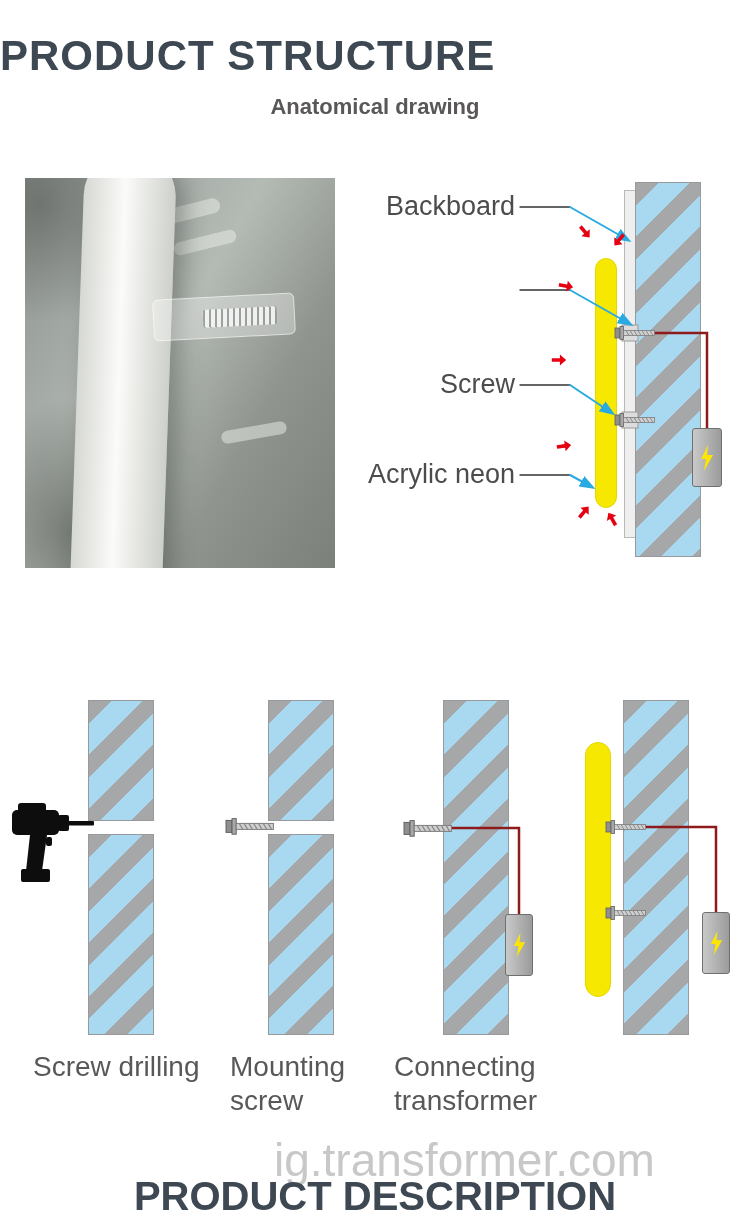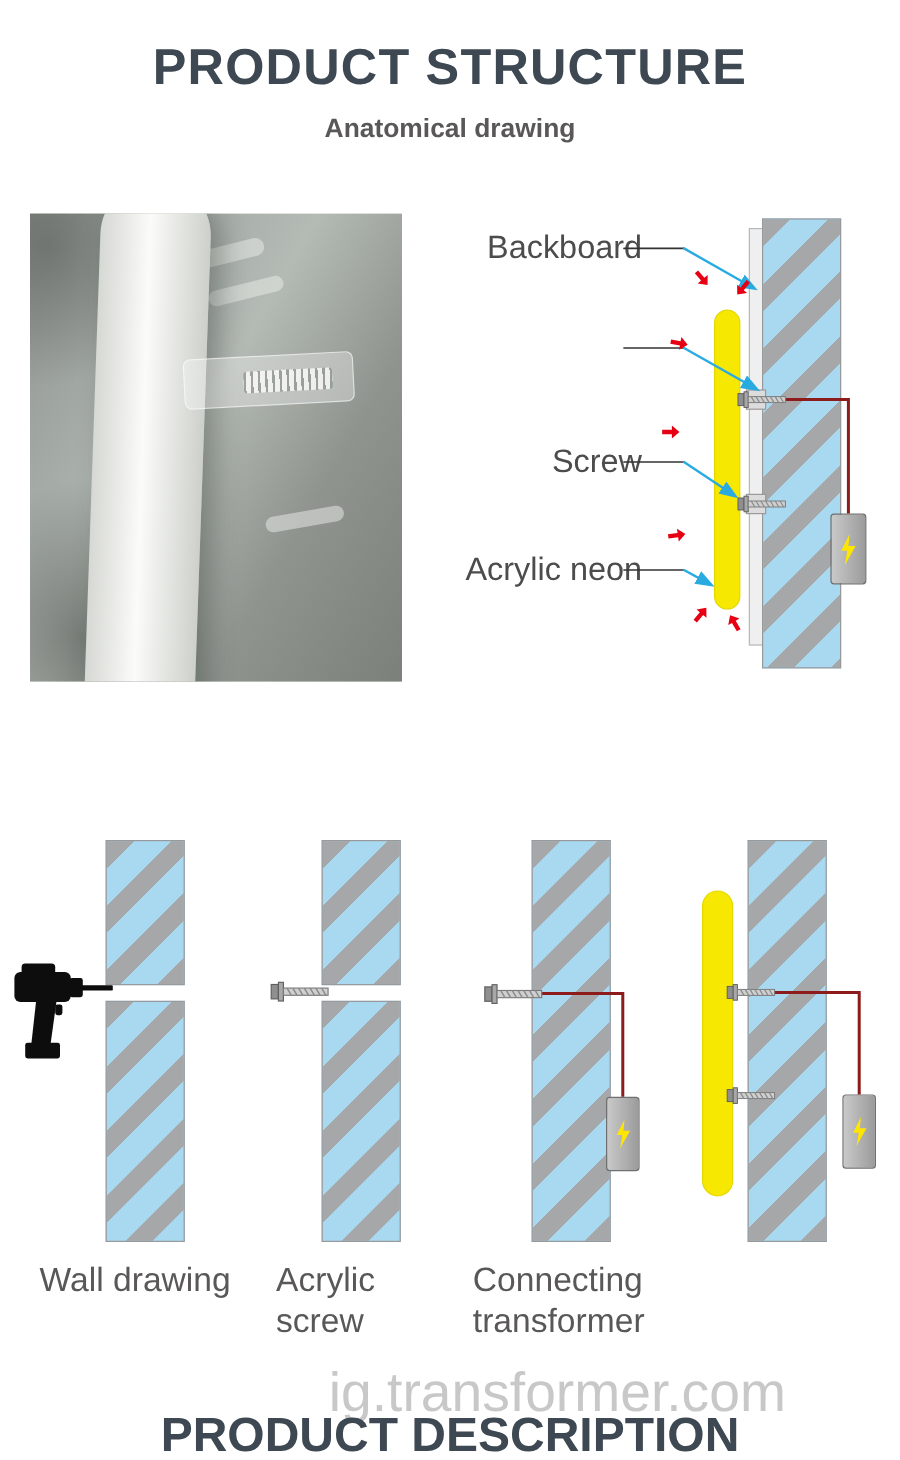--- a/index.html
+++ b/index.html
@@ -1,20 +1,20 @@
 <!DOCTYPE html>
 <html><head>
 <meta charset="utf-8">
 <style>
   * { margin:0; padding:0; box-sizing:border-box; }
   body { background:#fff; font-family:"Liberation Sans", sans-serif; }
   .page { position:relative; width:750px; height:1217px; background:#fff; overflow:hidden; margin:0 auto; }
 
   
-  .main-title { position:absolute; left:0; right:0; top:32px; text-align:center;
+  .main-title { position:absolute; left:0; right:0; top:32px; text-align:left;
     font-size:42px; font-weight:bold; color:#3d4852; letter-spacing:1px; z-index:5; }
   .sub-title { position:absolute; left:0; right:0; top:94px; text-align:center;
     font-size:22px; color:#595757; z-index:5; }
   .section-title { position:absolute; left:0; right:0; top:628px; text-align:center;
     font-size:29px; color:#595757; z-index:5; }
 
   
   .photo { position:absolute; left:25px; top:178px; width:310px; height:390px; overflow:hidden;
     background:linear-gradient(120deg,#8d928e 0%,#a8aea9 30%,#b4bab4 45%,#8f948f 70%,#7b807b 100%); z-index:1; }
   .photo .blob1 { position:absolute; left:-30px; top:-25px; width:150px; height:170px;
@@ -46,21 +46,21 @@
   .tube-anatomy { left:595px; top:258px; width:22px; height:250px; border-radius:11px; }
   .tube-step { left:585px; top:742px; width:26px; height:255px; border-radius:13px; }
 
   .transformer { position:absolute; background:linear-gradient(90deg,#c9c9c9,#9b9b9b);
     border:1px solid #6f6f6f; border-radius:3px; display:flex; align-items:center; justify-content:center; z-index:4; }
   .tf-anatomy { left:692px; top:428px; width:30px; height:59px; }
   .tf-step3 { left:505px; top:914px; width:28px; height:62px; }
   .tf-step4 { left:702px; top:912px; width:28px; height:62px; }
 
   
-  .anno-label { position:absolute; left:360px; width:175px; text-align:right;
+  .anno-label { position:absolute; left:340px; width:175px; text-align:right;
     font-size:27px; color:#4c4c4c; z-index:5; }
   .lbl-backboard { top:191px; }
   .lbl-wiring { top:274px; }
   .lbl-screw { top:369px; }
   .lbl-acrylic { top:459px;text-align:right; }
 
   
   .step-caption { position:absolute; top:1050px; font-size:28px; color:#595757;
     white-space:pre-line; line-height:1.22; z-index:5; }
   .cap-1 { left:33px; }
@@ -124,22 +124,22 @@
   </div>
 
   <div class="wall" style="left:623px; top:700px; height:335px;"></div>
   <div class="tube tube-step"></div>
   <div class="transformer tf-step4">
     <svg width="13" height="26" viewBox="0 0 14 28">
       <polygon points="8,1 1,15 6,15 4,27 13,11 7,11" fill="#ffe600"></polygon>
     </svg>
   </div>
 
-  <div class="step-caption cap-1">Wall drawing</div>
-  <div class="step-caption cap-2">Acrylic
+  <div class="step-caption cap-1">Screw drilling</div>
+  <div class="step-caption cap-2">Mounting
 screw</div>
   <div class="step-caption cap-3">Connecting
 transformer</div>
 
   <div class="watermark">ig.transformer.com</div>
   <h1 class="footer-title">PRODUCT DESCRIPTION</h1>
 
   <svg class="overlay" viewBox="0 0 750 1217">
     <defs>
       <marker id="cyanArrow" markerWidth="9" markerHeight="8" refX="6" refY="3" orient="auto">

